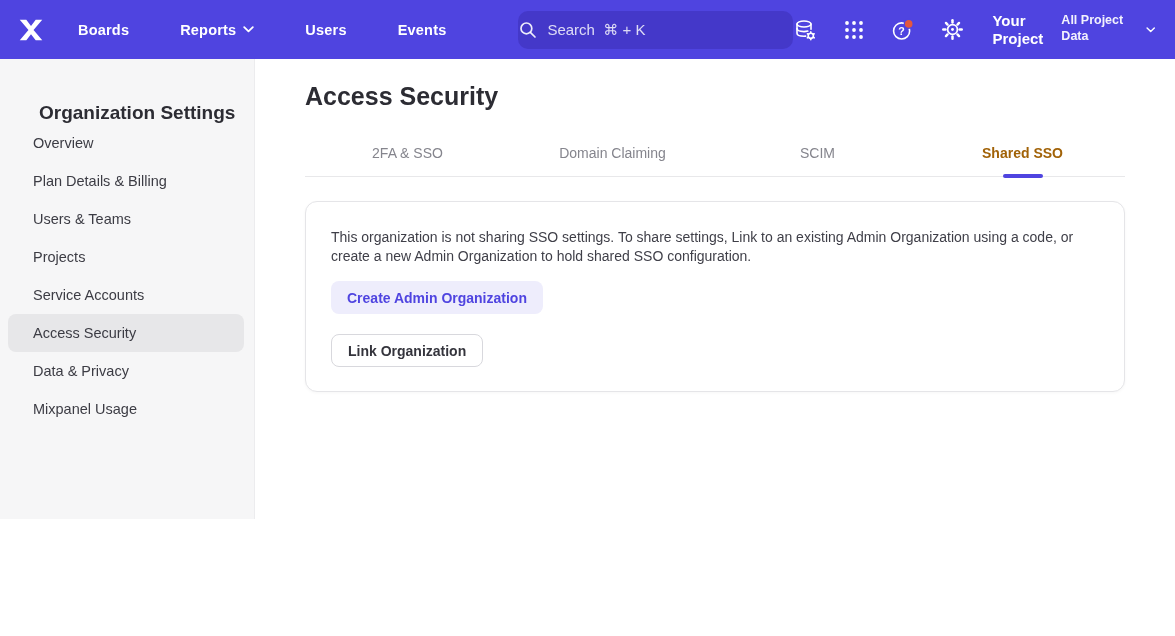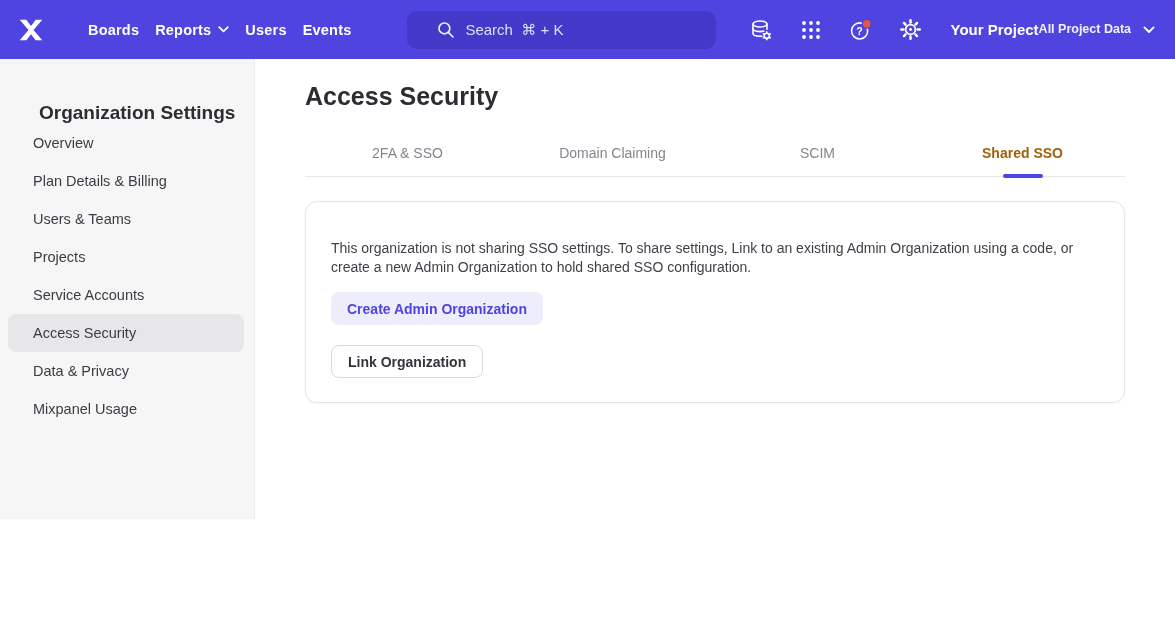--- a/index.html
+++ b/index.html
@@ -2,25 +2,25 @@
 <html><head>
 <meta charset="utf-8">
 <style>
   * { margin:0; padding:0; box-sizing:border-box; }
   html,body { width:1175px; height:636px; overflow:hidden;
     font-family:"Liberation Sans","DejaVu Sans",sans-serif; background:#ffffff; }
 
   
   .topnav { height:59px; background:#4f44e0; display:flex; align-items:center; }
   .logo-wrap { margin-left:16px; width:30px; height:30px; display:flex; align-items:center; justify-content:center; }
-  .nav-links { display:flex; align-items:flex-end; margin-left:42px; gap:16px; }
+  .nav-links { display:flex; align-items:flex-end; margin-left:32px; gap:51px; }
   .nav-link { color:#ffffff; font-size:14.5px; font-weight:600; letter-spacing:.2px;
     display:flex; align-items:center; gap:7px; cursor:pointer; white-space:nowrap; }
-  .searchbar { margin-left:56px; width:309px; height:38px; background:#4438c9;
-    border-radius:10px; display:flex; align-items:center; padding:0 30px; }
+  .searchbar { margin-left:72px; width:309px; height:38px; background:#4438c9;
+    border-radius:10px; display:flex; align-items:center; padding:0 1px; }
   .searchbar svg { flex:none; }
   .searchbar input { background:transparent; border:none; outline:none; margin-left:10px;
     width:100%; font-size:15px; color:#ffffff; font-family:inherit; }
   .searchbar input::placeholder { color:rgba(255,255,255,.82); }
   .nav-right { margin-left:auto; display:flex; align-items:center; gap:26px; padding-right:20px; }
   .nav-icon { width:24px; height:24px; display:flex; align-items:center; justify-content:center; cursor:pointer; }
   .project-sel { display:flex; align-items:center; gap:12px; cursor:pointer; margin-left:2px; }
   .project-text { display:flex; flex-direction:row; align-items:flex-start; }
   .project-name { color:#ffffff; font-size:15px; font-weight:700; line-height:18px; }
   .project-sub { color:rgba(255,255,255,.93); font-size:12.5px; font-weight:600; line-height:16px; }
@@ -42,21 +42,21 @@
   .tabs { width:820px; display:flex; margin-top:34px; border-bottom:1px solid #e8e8ea; }
   .tab { flex:1; text-align:center; padding-bottom:15px; font-size:14px; color:#85858d;
     position:relative; cursor:pointer; }
   .tab.active { color:#a16207; font-weight:700; }
   .tab.active::after { content:""; position:absolute; left:50%; transform:translateX(-50%);
     bottom:-2px; width:40px; height:4px; border-radius:2px; background:#4f44e0; }
 
   .card { width:820px; min-height:182px; margin-top:24px; background:#ffffff;
     border:1px solid #e5e5e8; border-radius:12px; padding:26px 28px 24px 25px;
     box-shadow:0 1px 3px rgba(45,45,55,.04); }
-  .card-desc { font-size:14px; line-height:19px; color:#3f3f48; max-width:762px;margin-top:11px; }
+  .card-desc { font-size:14px; line-height:19px; color:#3f3f48; max-width:762px; }
   .btn { display:block; height:33px; padding:0 16px; border-radius:8px; font-size:14px;
     font-weight:600; font-family:inherit; cursor:pointer; }
   .btn-link-org { margin-top:20px; background:#ffffff; border:1px solid #d8d8dd; color:#34343c; }
   .btn-create-admin { margin-top:15px; background:#eeedfc; border:none; color:#4f44e0; }
 </style>
 </head>
 <body>
 
 <div class="topnav">
   <div class="logo-wrap">

